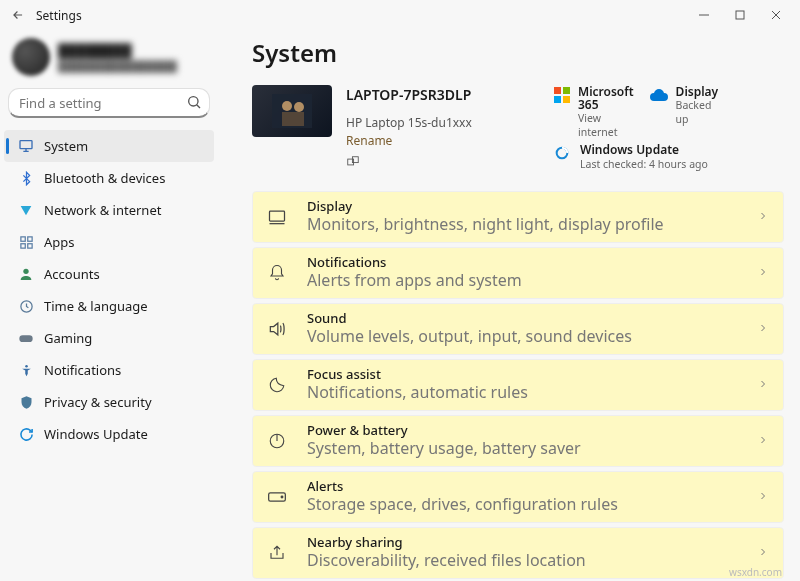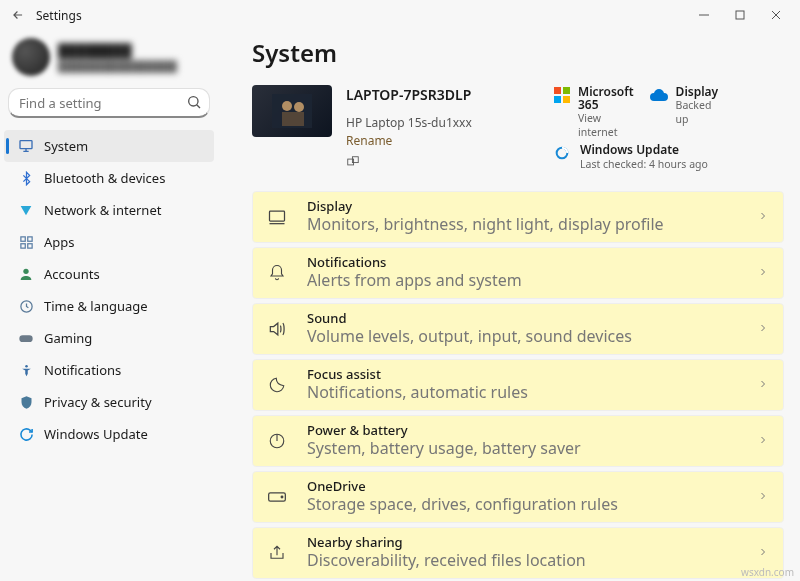--- a/index.html
+++ b/index.html
@@ -49,21 +49,21 @@
 .tile .ts { font-size:10.5px; color:#666; }
 .tile.wide { grid-column: 1 / -1; }
 
 .card-list { display:flex; flex-direction:column; gap:4px; }
 .card { background:#fef9c3; border:1px solid #eee; border-radius:4px; height:52px; display:flex; align-items:center; padding:0 14px 0 12px; cursor:pointer; }
 .card .cic { width:24px; display:flex; align-items:center; justify-content:center; color:#444; margin-right:18px; }
 .card .ct { font-size:13px; font-weight:500; line-height:1.15; }
 .card .cs { font-size:16px; color:#777; }
 .card .chev { margin-left:auto; color:#777; }
 
-.watermark { position:absolute; bottom:2px; right:6px; font-size:10px; color:#bbb; }
+.watermark { position:absolute; bottom:2px; right:18px; font-size:10px; color:#bbb; }
 </style>
 </head>
 <body>
 
 <div class="title-bar">
   <div class="back">
     <svg width="14" height="14" viewBox="0 0 24 24" fill="none" stroke="currentColor" stroke-width="2">
         <path d="M19 12H5M11 18l-6-6 6-6"></path>
       </svg>
   </div>
@@ -330,21 +330,21 @@
             </svg></span>
       </div>
       <div class="card">
         <span class="cic">
             <svg width="20" height="14" viewBox="0 0 24 14" fill="none" stroke="currentColor" stroke-width="1.5">
               <rect x="2" y="2" width="20" height="10" rx="2"></rect>
               <circle cx="18" cy="7" r="1" fill="currentColor"></circle>
             </svg>
           </span>
         <div>
-            <div class="ct">OneDrive</div>
+            <div class="ct">Alerts</div>
             <div class="cs">Storage space, drives, configuration rules</div>
           </div>
         <span class="chev"><svg width="12" height="12" viewBox="0 0 24 24" fill="none" stroke="currentColor" stroke-width="2">
               <path d="M9 6l6 6-6 6"></path>
             </svg></span>
       </div>
       <div class="card">
         <span class="cic">
             <svg width="18" height="18" viewBox="0 0 24 24" fill="none" stroke="currentColor" stroke-width="1.5">
               <path d="M4 12v7h16v-7M12 3v12M8 7l4-4 4 4"></path>

